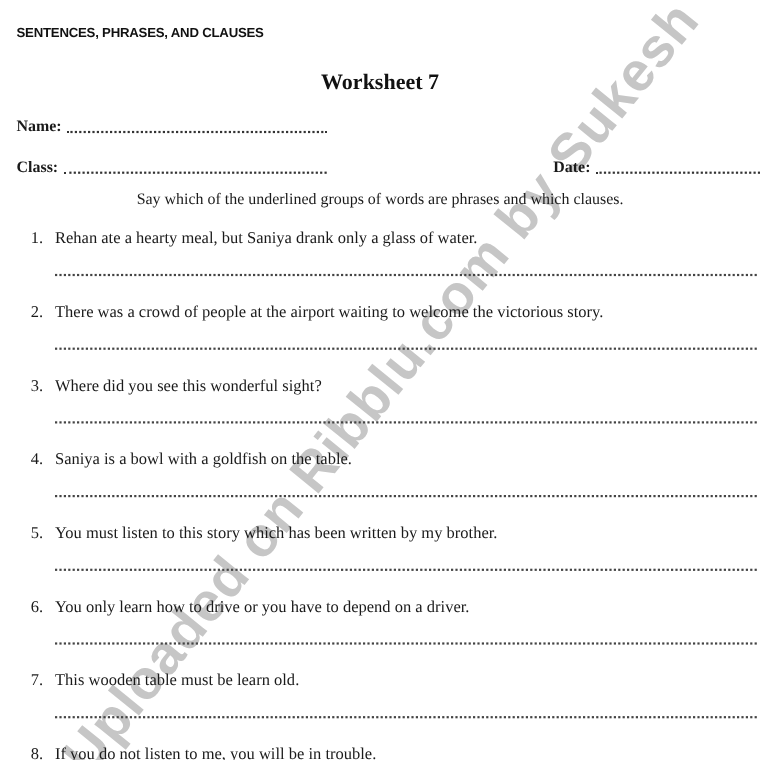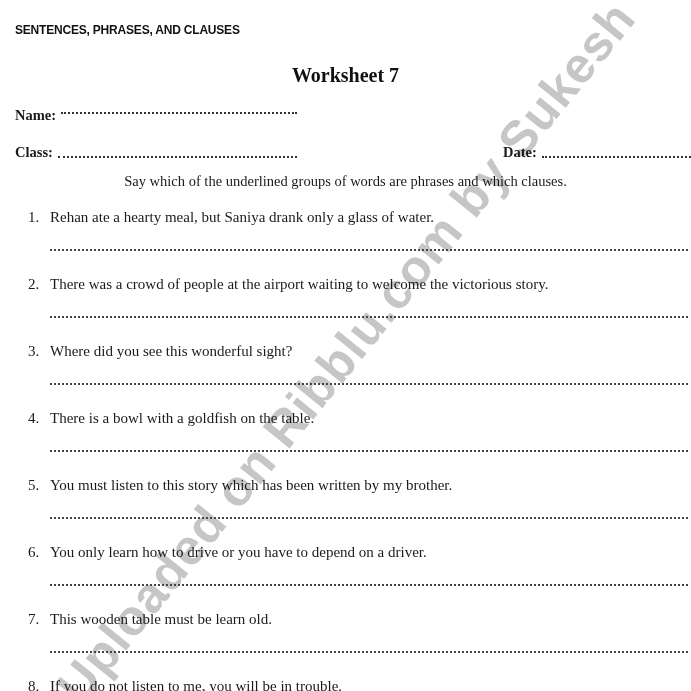--- a/index.html
+++ b/index.html
@@ -37,21 +37,21 @@
     color: #111;
   }
   .doc-title {
     margin-top: 22px;
     text-align: center;
     font-weight: bold;
     font-size: 20px;
     line-height: 30px;
     color: #111;
   }
-  .field-row { display: flex; align-items: center; }
+  .field-row { display: flex; align-items: flex-end; }
   .field { display: flex; align-items: flex-end; }
   .field-label {
     font-weight: bold;
     font-size: 14.5px;
     line-height: 20px;
     white-space: nowrap;
   }
   .dots {
     flex: 1;
     border-bottom: 2px dotted #333;
@@ -142,21 +142,21 @@
     <div class="q-row">
       <span class="q-num">3.</span>
       <span class="q-sentence"><span>Where did you see </span><span class="u">this wonderful sight</span><span>?</span></span>
     </div>
   <div class="answer-line"></div>
         </div>
 
   <div class="question-block">
     <div class="q-row">
       <span class="q-num">4.</span>
-      <span class="q-sentence"><span>There is a bowl with a goldfish </span><span class="u">on the table</span><span>.</span></span>
+      <span class="q-sentence"><span>Saniya is a bowl with a goldfish </span><span class="u">on the table</span><span>.</span></span>
     </div>
   <div class="answer-line"></div>
         </div>
 
   <div class="question-block">
     <div class="q-row">
       <span class="q-num">5.</span>
       <span class="q-sentence"><span class="u">You must listen to this story</span><span> which has been written by my brother.</span></span>
     </div>
   <div class="answer-line"></div>

